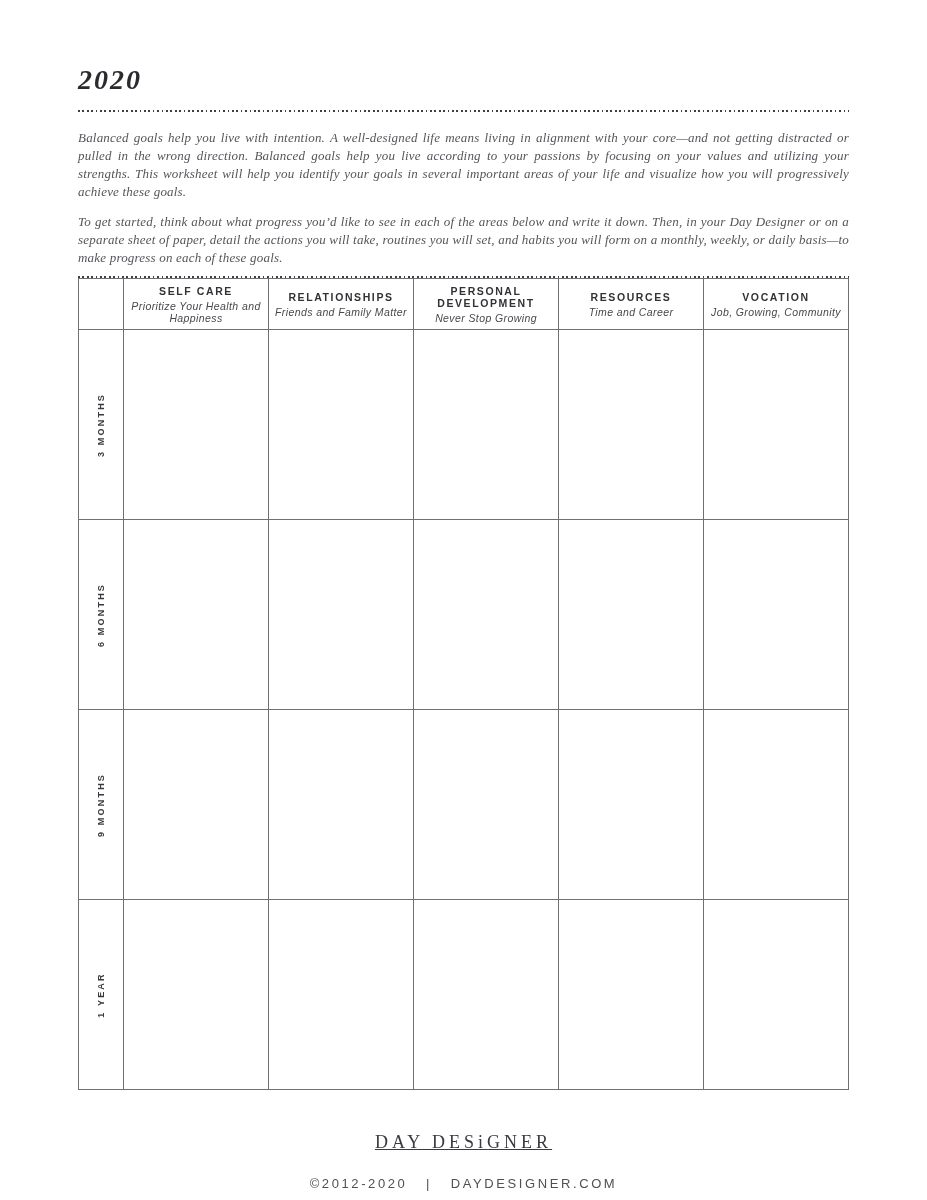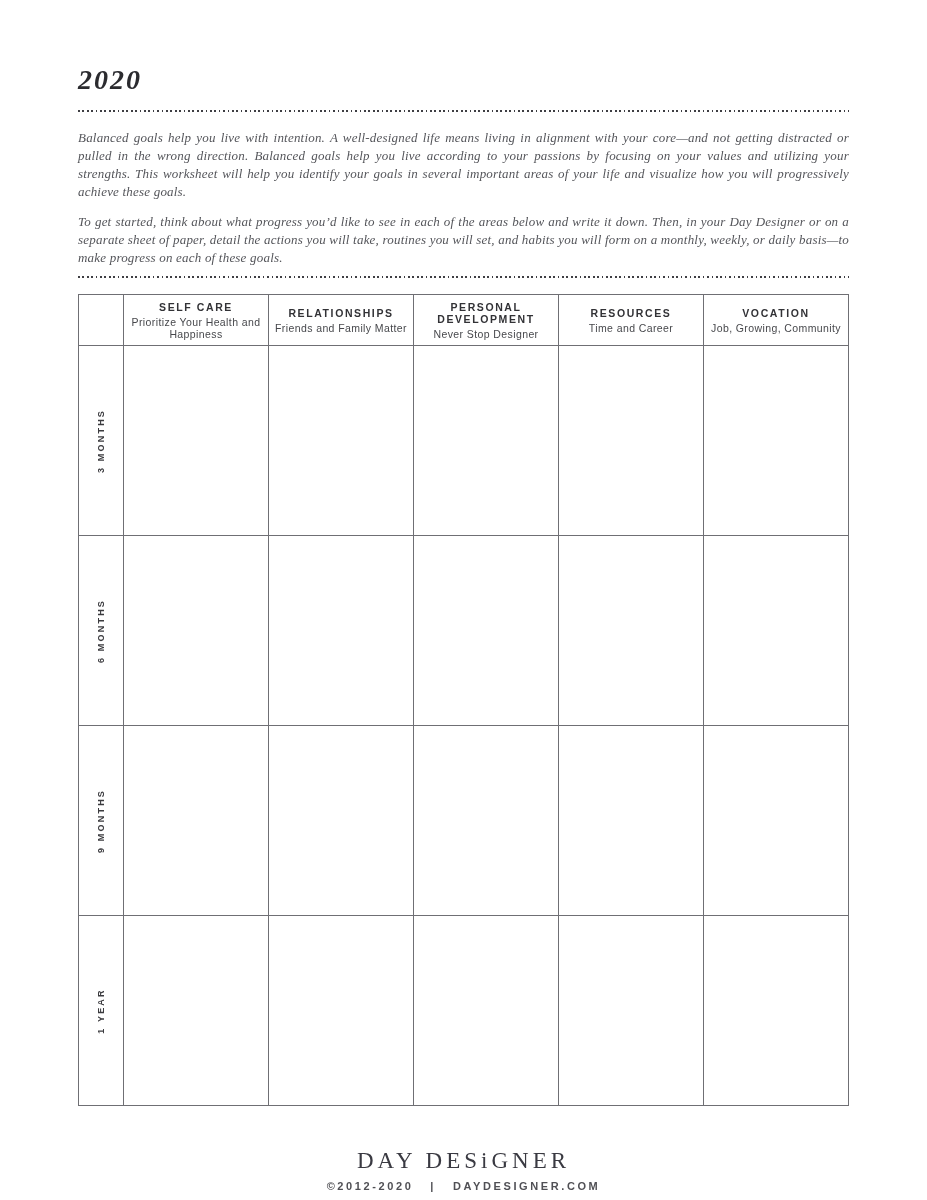--- a/index.html
+++ b/index.html
@@ -44,21 +44,20 @@
     font-size: 13px; line-height: 18px;
     letter-spacing: 0.2px;
     color: #54555a;
     text-align: justify;
   }
   .intro p + p { margin-top: 12px; }
 
   
   table.ws {
     width: 100%;
-    margin-top: 16px;
     border-collapse: collapse;
     table-layout: fixed;
     padding-left: 38px;
   }
   table.ws th, table.ws td {
     border: 1px solid #6f6f74;
     padding: 0;
     background: #ffffff;
   }
   th.corner { border: none; }
@@ -68,45 +67,47 @@
     padding: 3px 8px;
     font-weight: normal;
   }
   .head-title {
     font-size: 10.5px; font-weight: bold;
     letter-spacing: 1.6px; line-height: 12px;
     color: #323236;
   }
   .head-sub {
     margin-top: 3px;
+    font-style: italic;
     font-size: 10.5px; line-height: 12px;
     letter-spacing: 0.4px;
     color: #47484c;
   }
   tbody tr { height: 190px; }
   td.rlabel { position: relative; }
   .vert-label {
     position: absolute; top: 50%; left: 50%;
     transform: translate(-50%, -50%) rotate(-90deg);
     white-space: nowrap;
     font-size: 9px; font-weight: bold;
     letter-spacing: 2.2px; color: #3a3a3e;
   }
 
   
   .footer { margin-top: 42px; text-align: center; }
   .logo {
     font-family: "Liberation Serif", serif;
-    font-size: 23px; letter-spacing: 4px;
+    font-size: 18px; letter-spacing: 4px;
     color: #3a3a42;
+    text-decoration: underline;
   }
   .logo .logo-i { letter-spacing: 4px; }
   .copyright {
-    margin-top: 6px;
-    font-size: 11px; font-weight: bold;
+    margin-top: 23px;
+    font-size: 13px; font-weight: normal;
     letter-spacing: 2.6px;
     color: #505055;
     white-space: pre;
   }
 </style>
 </head>
 <body>
 
 <div class="content">
 
@@ -138,21 +139,21 @@
         <th class="head">
           <div class="head-title">SELF CARE</div>
           <div class="head-sub">Prioritize Your Health and Happiness</div>
         </th>
         <th class="head">
           <div class="head-title">RELATIONSHIPS</div>
           <div class="head-sub">Friends and Family Matter</div>
         </th>
         <th class="head">
           <div class="head-title">PERSONAL DEVELOPMENT</div>
-          <div class="head-sub">Never Stop Designer</div>
+          <div class="head-sub">Never Stop Growing</div>
         </th>
         <th class="head">
           <div class="head-title">RESOURCES</div>
           <div class="head-sub">Time and Career</div>
         </th>
         <th class="head">
           <div class="head-title">VOCATION</div>
           <div class="head-sub">Job, Growing, Community</div>
         </th>
       </tr>

